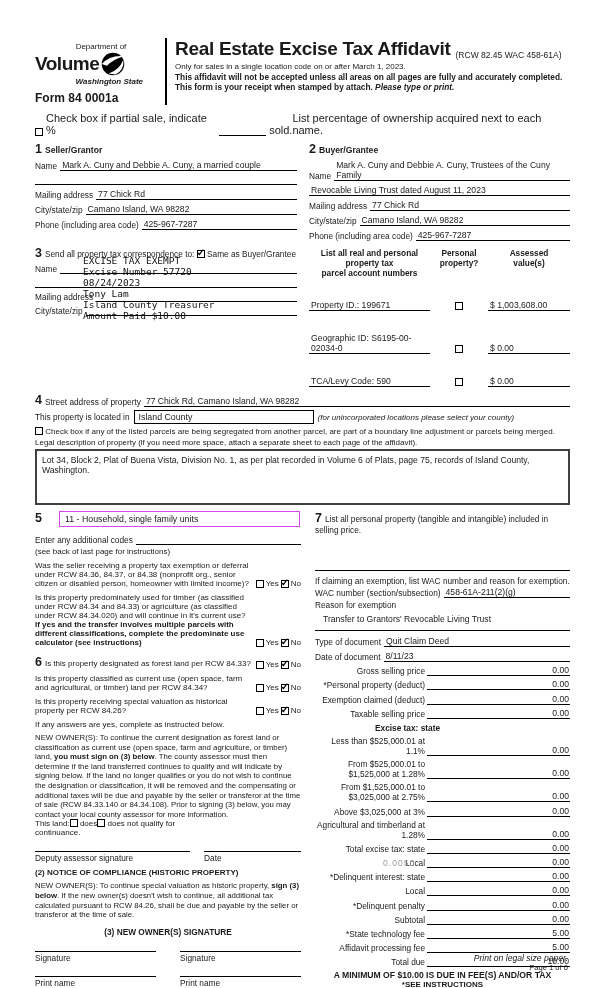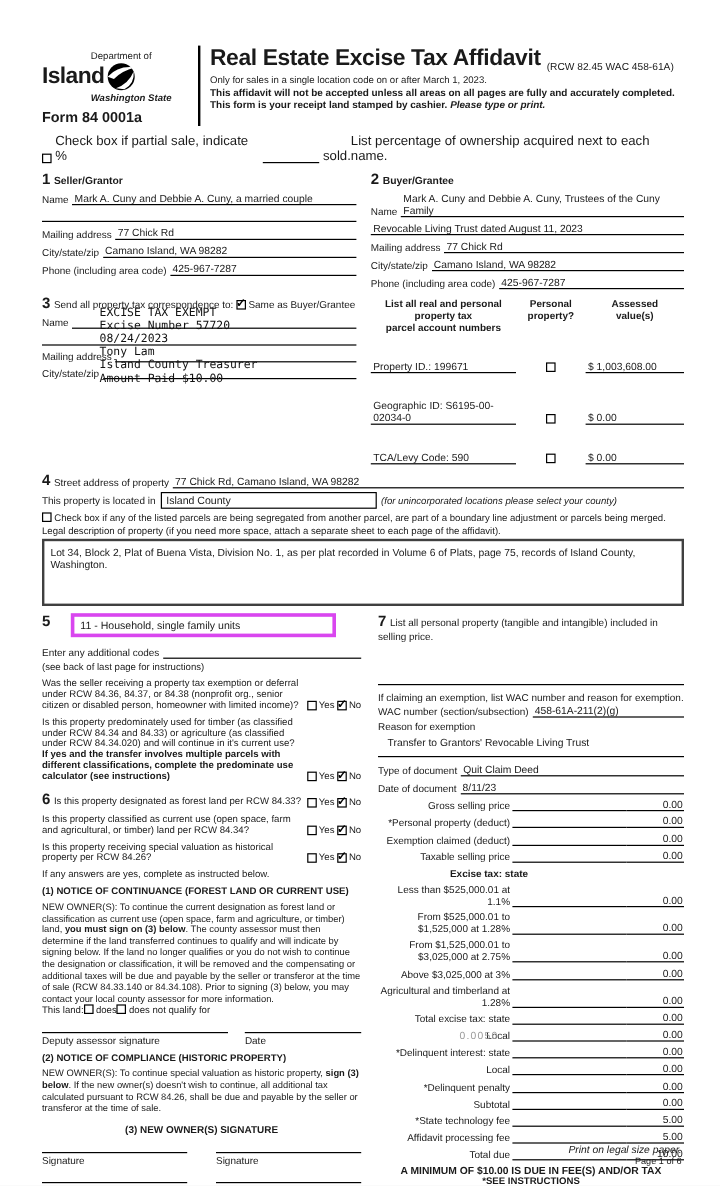--- a/index.html
+++ b/index.html
@@ -62,21 +62,21 @@
   
   .county-box { display:inline-block; border:1px solid #000; width:180px; padding:1px 4px; font-size:8.8px; }
   .located-row { display:flex; align-items:center; gap:4px; font-size:8.3px; margin-top:3px; }
   .italic-note { font-style:italic; font-size:8px; }
   .legal-box { border:2px solid #404040; height:56px; margin-top:2px; padding:4px 5px; font-size:8.6px; }
 
   
   .body-cols { display:flex; gap:14px; margin-top:6px; }
   .bc-l { width:266px; flex:none; }
   .bc-r { flex:1; }
-  .class-box { display:inline-block; border:3px solid #d946ef; width:221px; padding:2px 5px; font-size:8.8px; }
+  .class-box { display:inline-block; border:1px solid #d946ef; width:241px; padding:2px 5px; font-size:8.8px; }
   .q-row { display:flex; font-size:8px; margin-top:5px; }
   .q-text { flex:1; padding-right:4px; }
   .yn { flex:none; white-space:nowrap; font-size:8px; display:flex; align-items:flex-end; gap:2px; }
   .para { font-size:7.8px; line-height:9.6px; margin-top:4px; }
   .para b { font-size:7.8px; }
   .notice-title { font-size:8px; font-weight:bold; margin-top:5px; }
   .center-bold { text-align:center; font-weight:bold; font-size:8.3px; margin-top:7px; }
   .sig2 { display:flex; gap:24px; margin-top:14px; }
   .sig2 > div { flex:1; border-top:1px solid #000; font-size:8.3px; padding-top:1px; }
 
@@ -103,39 +103,39 @@
 </style>
 </head>
 <body>
 
 <div class="page">
 
   <div class="hdr">
     <div class="logo-col">
       <div class="dept-line1">Department of</div>
       <div class="revenue-row">
-        <span class="revenue-word">Island</span>
+        <span class="revenue-word">Volume</span>
         <svg class="logo-mark" viewBox="0 0 30 30">
           <circle cx="15" cy="15" r="13" fill="#000"></circle>
           <path d="M2 15 Q 12 4 28 6 Q 16 9 8 17 Z" fill="#fff"></path>
           <path d="M10 26 Q 22 22 27 10 Q 28 22 18 27 Z" fill="#fff"></path>
         </svg>
       </div>
       <div class="wa-state">Washington State</div>
       <div class="form-num">Form 84 0001a</div>
     </div>
     <div class="hdr-divider"></div>
     <div class="title-col">
       <div class="title-row">
         <span class="main-title">Real Estate Excise Tax Affidavit</span>
         <span class="title-rcw">(RCW 82.45 WAC 458-61A)</span>
       </div>
       <div class="sub1">Only for sales in a single location code on or after March 1, 2023.</div>
       <div class="sub2">This affidavit will not be accepted unless all areas on all pages are fully and accurately completed.</div>
-      <div class="sub3"><span>This form is your receipt land stamped by cashier.</span> <i>Please type or print.</i></div>
+      <div class="sub3"><span>This form is your receipt when stamped by attach.</span> <i>Please type or print.</i></div>
     </div>
   </div>
 
   <div class="partial-row">
     <div class="partial-left">
       <span class="cb"></span>
       <span>Check box if partial sale, indicate %</span>
       <span class="pct-line"></span>
       <span>sold.</span>
     </div>
@@ -311,27 +311,27 @@
       <div class="q-row">
         <span class="q-text">Is this property receiving special valuation as historical property per RCW 84.26?</span>
         <span class="yn" style="align-self:flex-end;">
             <span class="cb"></span>
             <span>Yes</span>
             <span class="cb checked"></span>
             <span>No</span>
           </span>
       </div>
       <div style="font-size:8px; margin-top:5px;">If any answers are yes, complete as instructed below.</div>
-      <div class="notice-title">(1) NOTICE OF CONTINUANCE (FOREST LAND OR CURRENT USE)</div>
       <div class="para"><span>NEW OWNER(S): To continue the current designation as forest land or classification as current use (open space, farm and agriculture, or timber) land, </span><b>you must sign on (3) below</b><span>. The county assessor must then determine if the land transferred continues to qualify and will indicate by signing below. If the land no longer qualifies or you do not wish to continue the designation or classification, it will be removed and the compensating or additional taxes will be due and payable by the seller or transferor at the time of sale (RCW 84.33.140 or 84.34.108). Prior to signing (3) below, you may contact your local county assessor for more information.</span></div>
       <div style="font-size:8px; margin-top:0; display:flex; ">
         <span>This land:</span>
         <span><span class="cb"></span> <span>does</span></span>
         <span><span class="cb"></span> <span>does not qualify for</span></span>
       </div>
+      <div style="font-size:8px;">continuance.</div>
       <div style="display:flex; gap:14px; margin-top:14px;">
         <div style="flex:1.6; border-top:1px solid #000; font-size:8.3px; padding-top:1px;">Deputy assessor signature</div>
         <div style="flex:1; border-top:1px solid #000; font-size:8.3px; padding-top:1px;">Date</div>
       </div>
       <div class="notice-title">(2) NOTICE OF COMPLIANCE (HISTORIC PROPERTY)</div>
       <div class="para"><span>NEW OWNER(S): To continue special valuation as historic property, </span><b>sign (3) below</b><span>. If the new owner(s) doesn't wish to continue, all additional tax calculated pursuant to RCW 84.26, shall be due and payable by the seller or transferor at the time of sale.</span></div>
       <div class="center-bold">(3) NEW OWNER(S) SIGNATURE</div>
       <div class="sig2">
         <div>Signature</div>
         <div>Signature</div>

